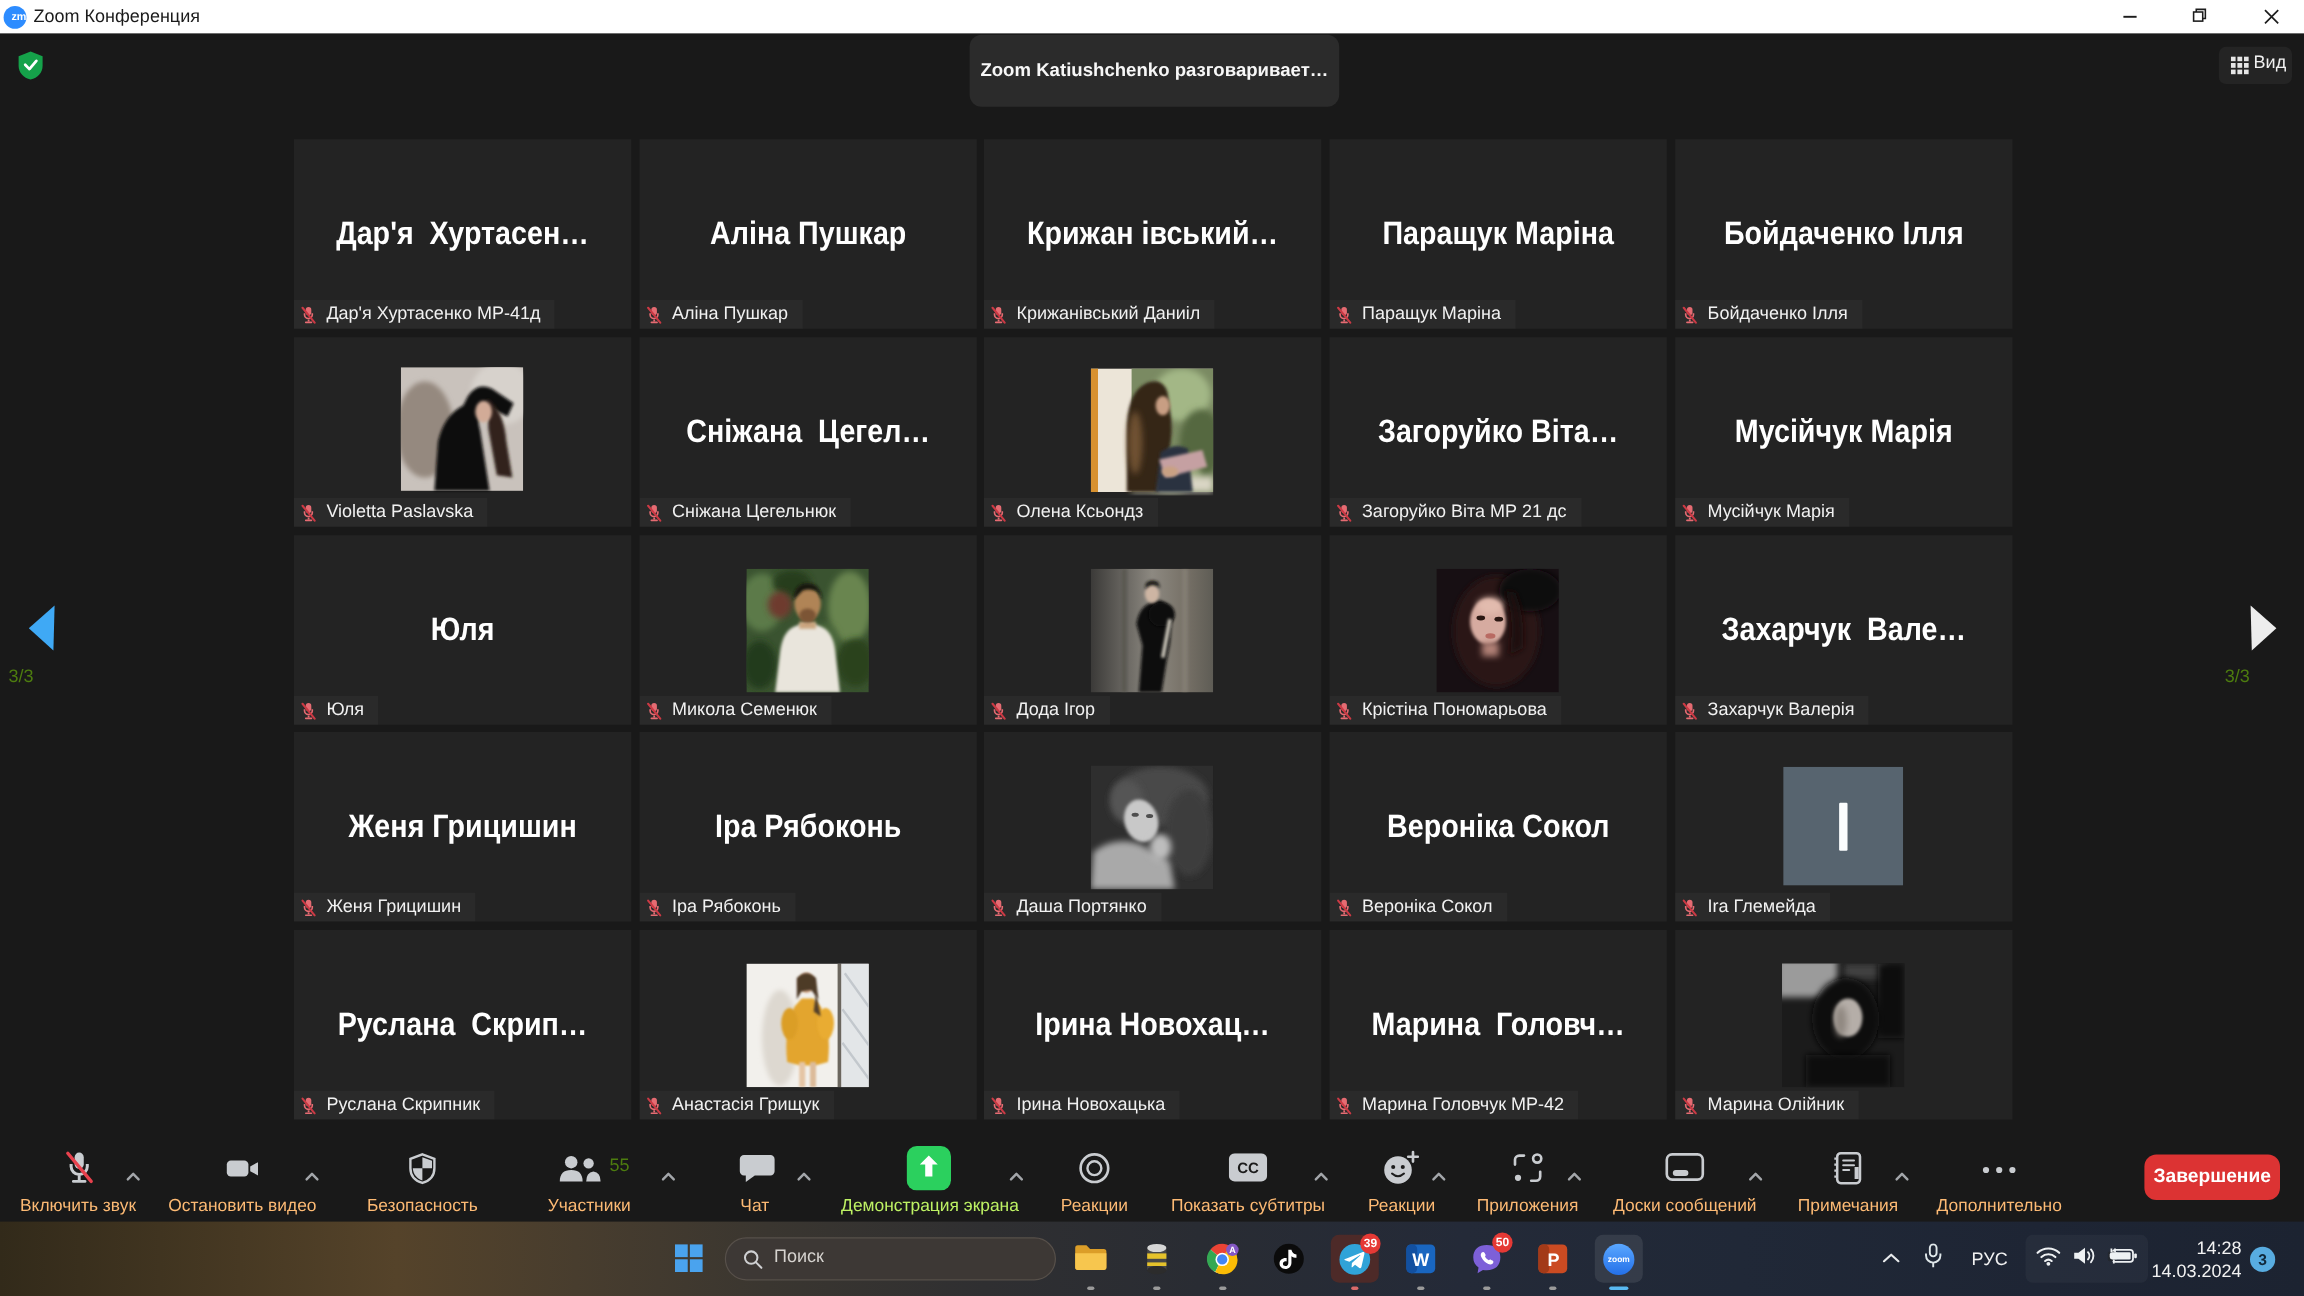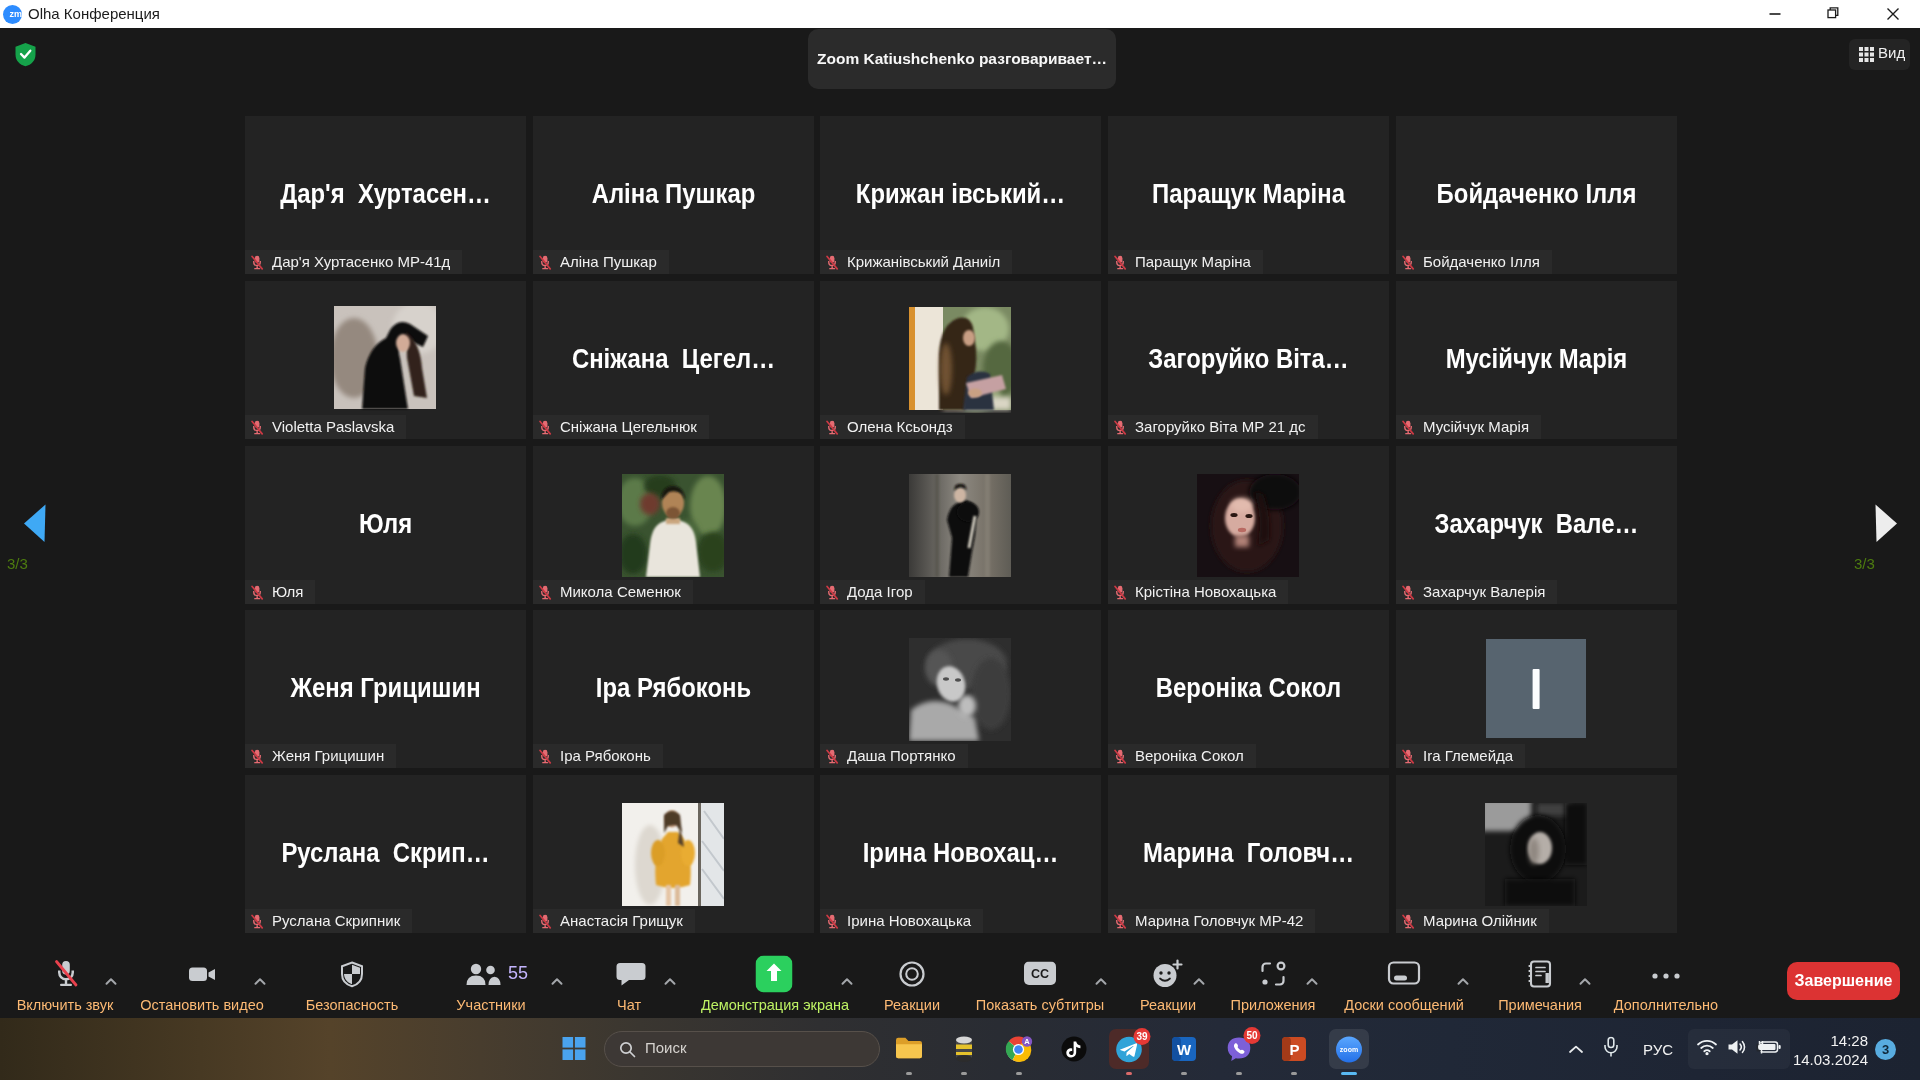--- a/index.html
+++ b/index.html
@@ -16,40 +16,40 @@
 #shieldg{position:absolute;left:14px;top:14px}
 #viewbtn{position:absolute;left:1849px;top:11px;width:61px;height:31px;background:#242424;border-radius:6px}
 #viewbtn svg{position:absolute;left:10px;top:8px}
 #viewbtn b{position:absolute;left:29px;top:5px;font-weight:normal;font-size:15px;color:#f0f0f0}
 .navarrow{position:absolute}
 .navtxt{position:absolute;color:#4d7c0f;font-size:15px;width:60px;}
 .ti{position:absolute;top:948px;transform:translate(-50%,-50%)}
 .tc{position:absolute;top:944px;transform:translateX(-50%)}
 .tl{position:absolute;top:969px;transform:translateX(-50%);color:#fdba74;font-size:14.5px;white-space:nowrap}
 .tl.green{color:#bef264}
-.cnt{position:absolute;left:508px;top:935px;color:#c4b5fd;font-size:18px}
+.cnt{position:absolute;left:508px;top:935px;color:#4d7c0f;font-size:15px}
 #endbtn{position:absolute;left:1787px;top:934px;width:113px;height:38px;border-radius:10px;background:#dc3333;color:#fff;font-weight:bold;font-size:16px;text-align:center;line-height:38px}
 #taskbar{position:absolute;left:0;top:1018px;width:1920px;height:62px;
 background:linear-gradient(90deg,#322a1a 0,#473923 200px,#55432a 330px,#483d2e 480px,#3a3630 640px,#2f2f31 820px,#292c33 1000px,#242a38 1220px,#202837 1450px,#1e2534 1700px,#1c2331 1920px)}
 .tbi{position:absolute;top:1036px;transform:translateX(-50%)}
 .slot{position:absolute;top:1029px;width:40px;height:40px;border-radius:7px}
 .und{position:absolute;top:1072px;height:3px;border-radius:2px}
 .bdg{position:absolute;transform:translate(-50%,0);min-width:17px;height:17px;border-radius:9px;background:#e53935;color:#fff;font-size:10px;font-weight:bold;text-align:center;line-height:17px;padding:0 2px}
 #search{position:absolute;left:604px;top:1031px;width:276px;height:36px;border-radius:18px;background:#3d3835;border:1px solid #57504a}
 #search svg{position:absolute;left:14px;top:9px}
 #search i{position:absolute;left:40px;top:7px;font-style:normal;font-size:15px;color:#d6d3cf}
 .trayi{position:absolute;transform:translate(-50%,-50%)}
 #traybg{position:absolute;left:1688px;top:1029px;width:102px;height:40px;border-radius:6px;background:rgba(255,255,255,.04)}
 #rus{position:absolute;left:1643px;top:1041px;font-size:15px;color:#f2f2f2}
 #clock{position:absolute;right:52px;top:1031px;text-align:right;color:#f2f2f2;font-size:15px;line-height:19px}
 #nbadge{position:absolute;left:1875px;top:1039px;width:21px;height:21px;border-radius:50%;background:#58ace0;color:#10283a;font-size:13px;font-weight:bold;text-align:center;line-height:21px}
 </style></head><body>
 <div id="titlebar">
     <span class="zm">zm</span>
-    <span class="tt">Olha Конференция</span>
+    <span class="tt">Zoom Конференция</span>
 <div style="position:absolute;left:1760px;top:0"><svg width="160" height="28" viewBox="0 0 160 28">
 <rect x="9.5" y="13.2" width="11" height="1.6" fill="#1c1c1c"></rect>
 <rect x="68" y="10" width="7.6" height="7.6" fill="none" stroke="#1c1c1c" stroke-width="1.3"></rect>
 <path d="M70.2 10 v-2.2 h7.6 v7.6 h-2.2" fill="none" stroke="#1c1c1c" stroke-width="1.3"></path>
 <path d="M127.5 8.5 l11 11 M138.5 8.5 l-11 11" stroke="#1c1c1c" stroke-width="1.4"></path>
 </svg></div>
   </div>
 <div id="app">
 <div id="shieldg"><svg width="23" height="25" viewBox="0 0 23 25">
         <path d="M11.5 1 L21.5 4.8 V12.5 C21.5 18.6 17.5 22.7 11.5 24.3 C5.5 22.7 1.5 18.6 1.5 12.5 V4.8 Z" fill="#15a24a"></path>
@@ -324,21 +324,21 @@
 <path d="M57 18 Q66 40 61 72 L72 66 Q74 40 66 20 Z" fill="#1c0e0c" filter="url(#bk)"></path>
 </svg>
       <div class="lbl"><svg class="mic" width="14" height="15" viewBox="0 0 24 26">
 <g fill="#e56b72">
             <rect x="8.2" y="1.5" width="8" height="12" rx="4"></rect>
 <path d="M5.2 10.5v2a6.8 6.8 0 0 0 13.6 0v-2h-2.4v2a4.4 4.4 0 0 1-8.8 0v-2Z"></path>
 <rect x="11" y="19.5" width="2.6" height="3"></rect>
             <rect x="7" y="22.5" width="10.6" height="2.4" rx="1.2"></rect>
           </g>
 <line x1="3.5" y1="2.5" x2="21" y2="24" stroke="#cb3944" stroke-width="3" stroke-linecap="round"></line>
-        </svg><span>Крістіна Новохацька</span></div>
+        </svg><span>Крістіна Пономарьова</span></div>
     </div>
 <div class="tile" style="left:1396px;top:418px">
       <div class="big">Захарчук&nbsp; Вале…</div>
       <div class="lbl"><svg class="mic" width="14" height="15" viewBox="0 0 24 26">
 <g fill="#e56b72">
             <rect x="8.2" y="1.5" width="8" height="12" rx="4"></rect>
 <path d="M5.2 10.5v2a6.8 6.8 0 0 0 13.6 0v-2h-2.4v2a4.4 4.4 0 0 1-8.8 0v-2Z"></path>
 <rect x="11" y="19.5" width="2.6" height="3"></rect>
             <rect x="7" y="22.5" width="10.6" height="2.4" rx="1.2"></rect>
           </g>

